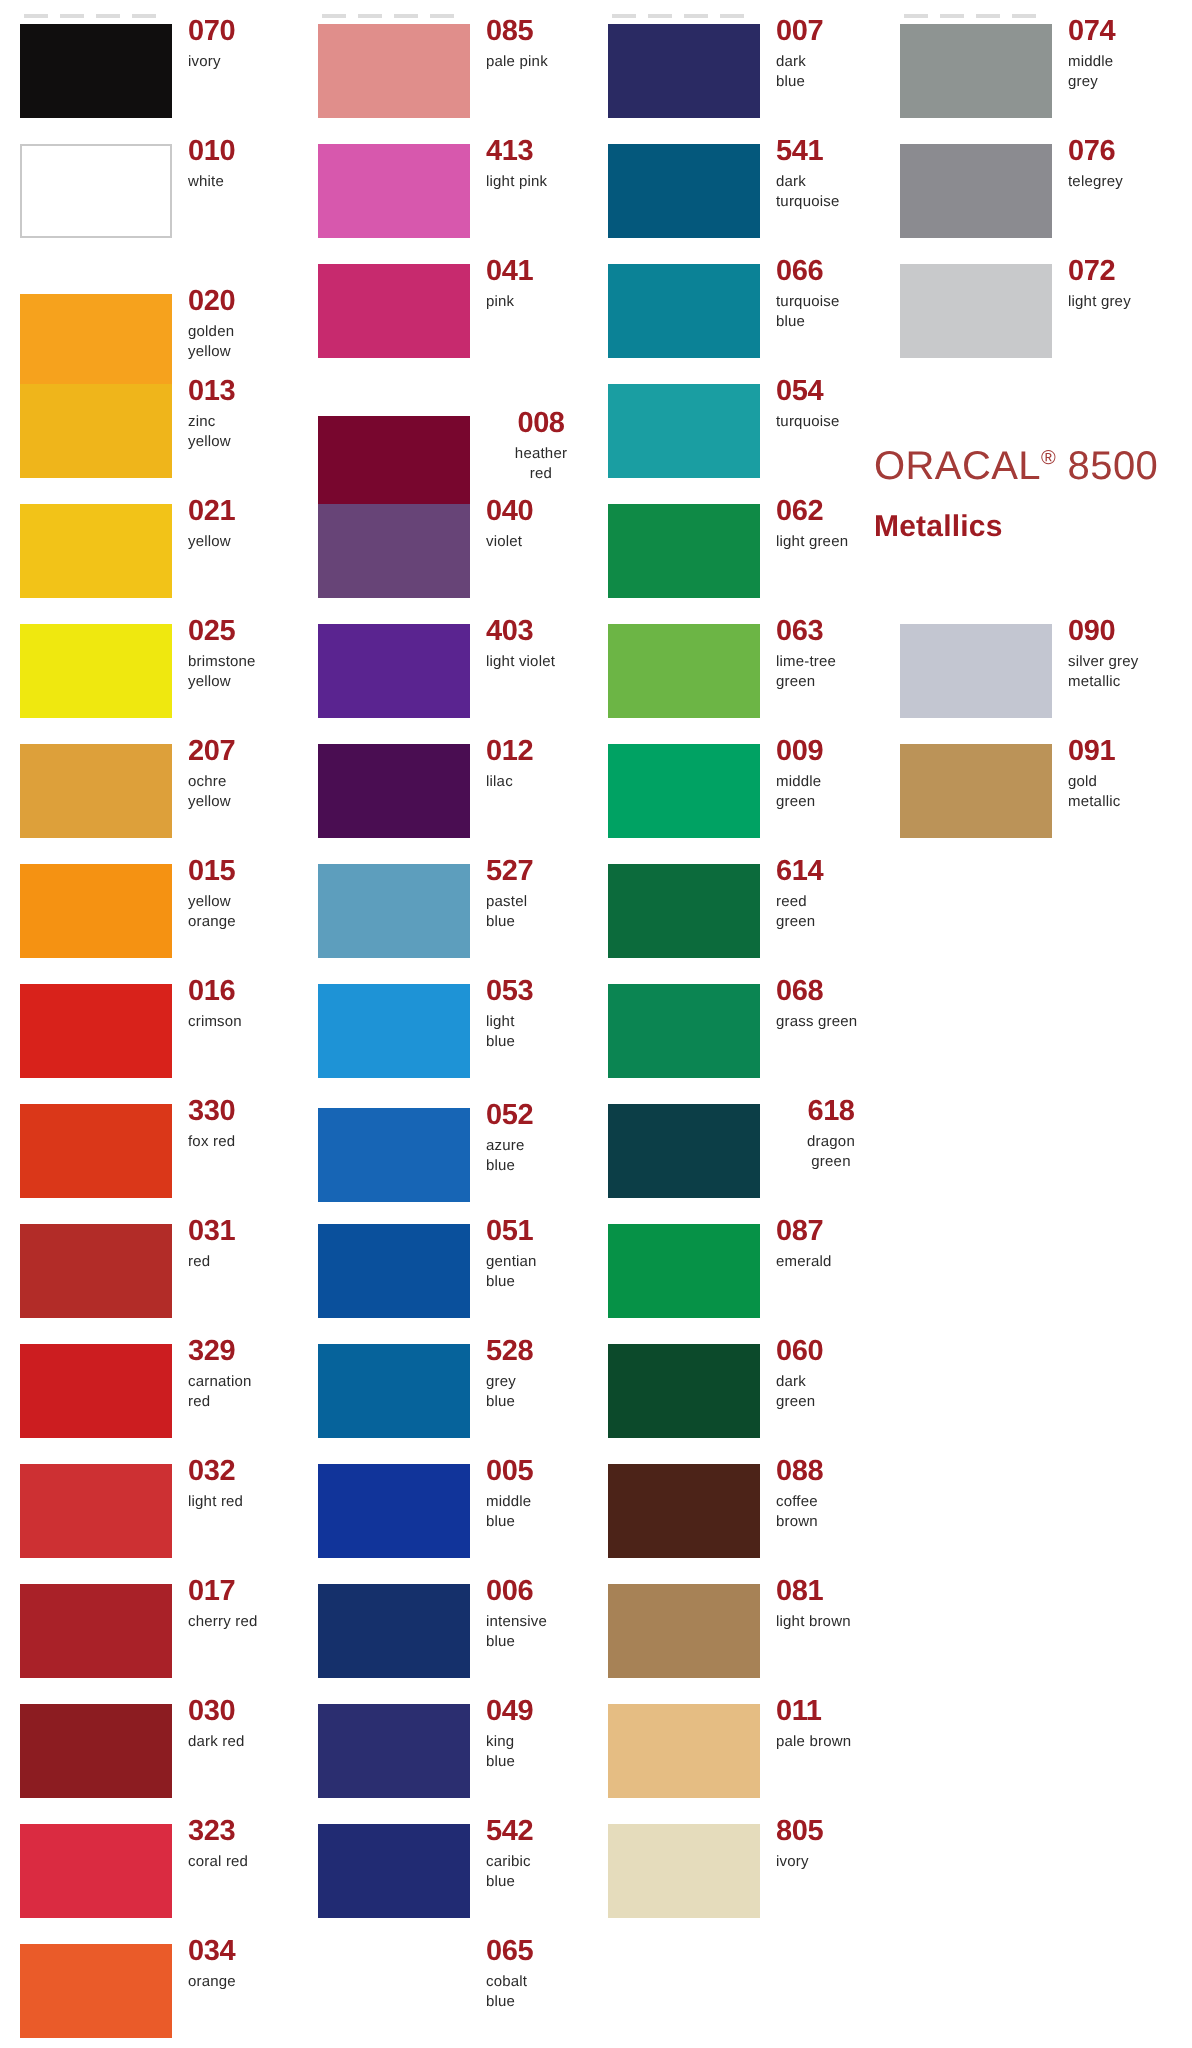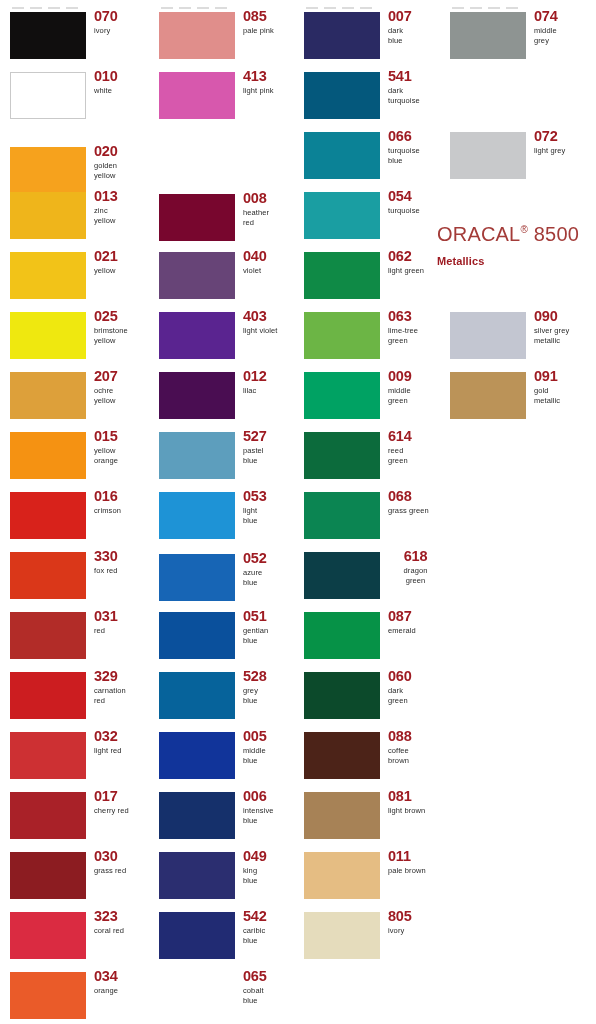--- a/index.html
+++ b/index.html
@@ -125,21 +125,21 @@
     letter-spacing: 0.2px;
     font-weight: normal;
     white-space: nowrap;
   }
   #brand-title sup {
     font-size: 10px;
     vertical-align: super;
   }
   #brand-sub {
     margin-top: 9px;
-    font-size: 11px;
+    font-size: 15px;
     font-weight: bold;
     color: #9e1b22;
     letter-spacing: 0.1px;
   }
 </style>
 </head>
 <body>
 
 <div id="chart-root">
     <div class="color-column col-0" style="left: 0px;">
@@ -280,21 +280,21 @@
           <div class="code">017</div>
           <div class="cname">cherry red</div>
         </div>
       </div>
       <div class="color-row" style="top: 846px;">
         <div class="swatch-wrap">
           <div class="swatch" title="dark red" style="background: rgb(140, 28, 33);"></div>
         </div>
         <div class="labels">
           <div class="code">030</div>
-          <div class="cname">grass red</div>
+          <div class="cname">dark red</div>
         </div>
       </div>
       <div class="color-row" style="top: 906px;">
         <div class="swatch-wrap">
           <div class="swatch" title="coral red" style="background: rgb(218, 43, 65);"></div>
         </div>
         <div class="labels">
           <div class="code">323</div>
           <div class="cname">coral red</div>
         </div>
@@ -327,21 +327,30 @@
       </div>
       <div class="color-row" style="top: 66px;">
         <div class="swatch-wrap">
           <div class="swatch" title="light pink" style="background: rgb(215, 88, 173);"></div>
         </div>
         <div class="labels">
           <div class="code">413</div>
           <div class="cname">light pink</div>
         </div>
       </div>
-      <div class="color-row" style="top: 188px;">
+      <div class="color-row" style="top: 126px;">
+        <div class="swatch-wrap">
+          <div class="swatch" title="pink" style="background: rgb(199, 42, 110);"></div>
+        </div>
+        <div class="labels">
+          <div class="code">041</div>
+          <div class="cname">pink</div>
+        </div>
+      </div>
+      <div class="color-row" style="top: 202px; text-align: center;">
         <div class="swatch-wrap">
           <div class="swatch" title="heather red" style="background: rgb(120, 6, 46);"></div>
         </div>
         <div class="labels">
           <div class="code">008</div>
           <div class="cname">heather
 red</div>
         </div>
       </div>
       <div class="color-row" style="top: 246px;">
@@ -638,20 +647,29 @@
           <i></i>
           <i></i>
         </div>
         <div class="swatch-wrap">
           <div class="swatch" title="middle grey" style="background: rgb(142, 148, 146);"></div>
         </div>
         <div class="labels">
           <div class="code">074</div>
           <div class="cname">middle
 grey</div>
+        </div>
+      </div>
+      <div class="color-row" style="top: 66px;">
+        <div class="swatch-wrap">
+          <div class="swatch" title="telegrey" style="background: rgb(139, 139, 144);"></div>
+        </div>
+        <div class="labels">
+          <div class="code">076</div>
+          <div class="cname">telegrey</div>
         </div>
       </div>
       <div class="color-row" style="top: 126px;">
         <div class="swatch-wrap">
           <div class="swatch" title="light grey" style="background: rgb(200, 201, 203);"></div>
         </div>
         <div class="labels">
           <div class="code">072</div>
           <div class="cname">light grey</div>
         </div>

